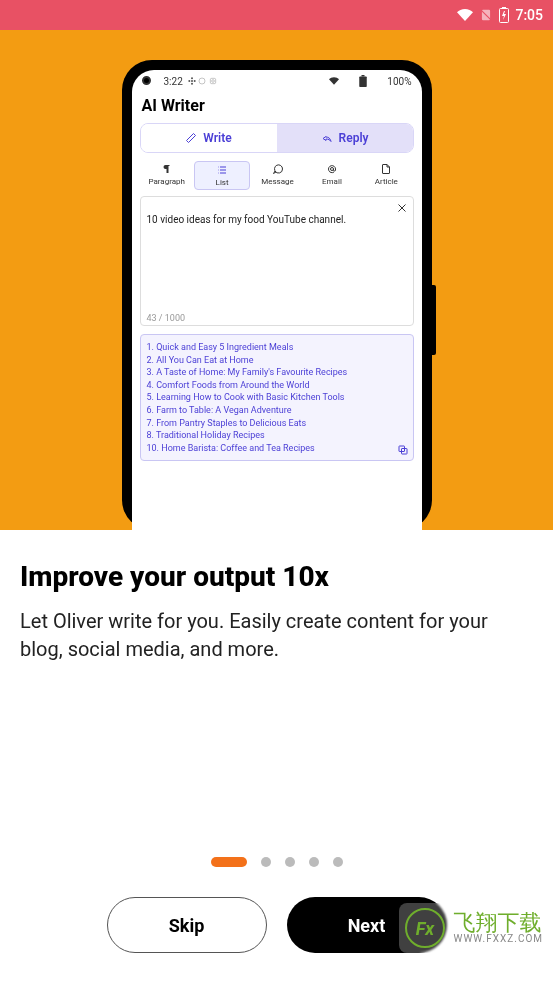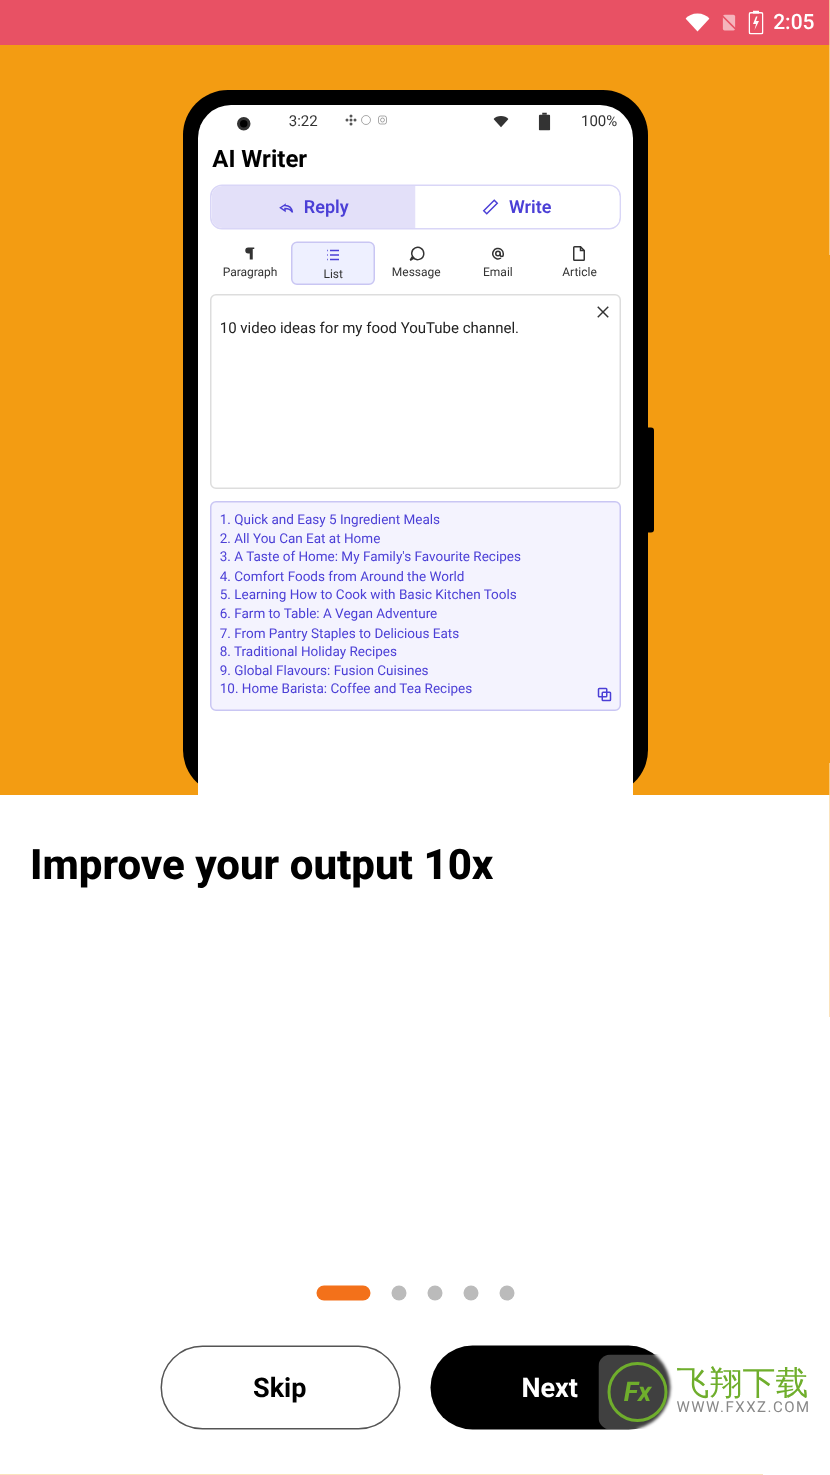--- a/index.html
+++ b/index.html
@@ -28,21 +28,21 @@
     background:#fff;
     width:100%; height:100%;
     border-radius:22px 22px 0 0;
     overflow:hidden;
     display:flex; flex-direction:column;
   }
 
   
   .p-status { height:22px; display:flex; align-items:center; padding:0 10px; font-size:10px; color:#333; }
   .p-status .cam { width:9px; height:9px; border-radius:50%; background:#000; margin-right:8px; border:2px solid #333; }
-  .p-status .left { display:flex; align-items:flex-end; gap:18px;margin-left:16px; }
+  .p-status .left { display:flex; align-items:flex-start; gap:5px; }
   .p-status .right { margin-left:auto; display:flex; align-items:center; gap:20px; }
 
   .p-body { padding: 0 8px; flex:1; display:flex; flex-direction:column; overflow:hidden; }
   .app-title { font-size:16px; font-weight:700; color:#000; margin:4px 0 8px 2px; }
 
   .seg { display:flex; border:1px solid #d9d6f7; border-radius:8px; overflow:hidden; height:30px; }
   .seg-btn { flex:1; display:flex; align-items:center; justify-content:center; gap:6px; font-size:12px; font-weight:600; }
   .seg-btn.active { background:#fff; color:#4b3fd6; }
   .seg-btn.inactive { background:#e3e0f9; color:#4b3fd6; }
   .seg svg { width:12px; height:12px; }
@@ -69,21 +69,21 @@
   .dots { display:flex; justify-content:center; gap:14px; margin-top:auto; margin-bottom:30px; }
   .dot { width:10px; height:10px; border-radius:50%; background:#bbb; }
   .dot.active { width:36px; border-radius:5px; background:#f3711a; }
 
   .btn-row { display:flex; justify-content:center; gap:20px; margin-bottom:30px; }
   .btn { width:160px; height:56px; border-radius:30px; display:flex; align-items:center; justify-content:center; font-size:18px; font-weight:700; }
   .btn-skip { background:#fff; border:1px solid #555; color:#000; }
   .btn-next { background:#000; color:#fff; border:none; }
 
   
-  .wm { position:absolute; right:4px; bottom:30px; width:150px; height:50px; display:flex; align-items:center; gap:6px; background:rgba(255,255,255,0.25); border-radius:8px; padding:4px 6px; backdrop-filter:blur(1px); }
+  .wm { position:absolute; right:4px; bottom:30px; width:150px; height:50px; display:flex; align-items:center; gap:6px; background:rgba(255,255,255,0.25); border-radius:8px; padding:4px 6px; backdrop-filter:blur(1px);justify-content:space-between; }
   .wm-circle { width:40px; height:40px; border:2px solid #6fae2c; border-radius:50%; display:flex; align-items:center; justify-content:center; color:#6fae2c; font-size:18px; font-style:italic; font-weight:700; }
   .wm-text { display:flex; flex-direction:column; line-height:1; }
   .wm-big { font-size:22px; font-weight:400; color:#6fae2c; }
   .wm-small { font-size:10px; color:#888; letter-spacing:1px; }
 </style>
 </head>
 <body>
 
 <div class="screen">
 
@@ -99,21 +99,21 @@
           <line x1="4" y1="4" x2="20" y2="20" stroke="#e85164" stroke-width="2"></line>
         </svg>
     </span>
     <span class="icon">
       <svg width="10" height="16" viewBox="0 0 10 16" fill="none">
           <rect x="0.5" y="1.5" width="9" height="14" rx="1" stroke="#fff"></rect>
           <rect x="3" y="0" width="4" height="2" fill="#fff"></rect>
           <path d="M5 4l-2 5h2l-1 4 3-6H5l1-3z" fill="#fff"></path>
         </svg>
     </span>
-    <span>2:05</span>
+    <span>7:05</span>
   </div>
 
   <div class="hero">
     <div class="phone">
       <div class="phone-right-btn"></div>
       <div class="phone-inner">
 
         <div class="p-status">
           <div class="left">
             <div class="cam"></div>
@@ -144,31 +144,31 @@
                 <rect x="3" y="0" width="4" height="2"></rect>
               </svg>
             <span>100%</span>
           </div>
         </div>
 
         <div class="p-body">
           <div class="app-title">AI Writer</div>
 
           <div class="seg">
+            <div class="seg-btn active">
+              <svg viewBox="0 0 24 24" fill="none" stroke="#4b3fd6" stroke-width="2">
+                  <path d="M3 17l4 4L21 7l-4-4L3 17z"></path>
+                </svg>
+              <span>Write</span>
+            </div>
             <div class="seg-btn inactive">
               <svg viewBox="0 0 24 24" fill="none" stroke="#4b3fd6" stroke-width="2">
                   <path d="M10 9l-6 4 6 4v-3c5 0 8 2 10 5-1-6-5-9-10-9V9z"></path>
                 </svg>
               <span>Reply</span>
-            </div>
-            <div class="seg-btn active">
-              <svg viewBox="0 0 24 24" fill="none" stroke="#4b3fd6" stroke-width="2">
-                  <path d="M3 17l4 4L21 7l-4-4L3 17z"></path>
-                </svg>
-              <span>Write</span>
             </div>
           </div>
 
           <div class="tabs">
             <div class="tab">
               <svg viewBox="0 0 24 24" fill="#333">
                   <path d="M13 4v16h-2V12H9a4 4 0 110-8h8v2h-2v14h-2V4z"></path>
                 </svg>
               <span>Paragraph</span>
             </div>
@@ -206,48 +206,49 @@
           </div>
 
           <div class="input-card">
             <div class="input-text">10 video ideas for my food YouTube channel.</div>
             <div class="close-x">
               <svg width="12" height="12" viewBox="0 0 24 24" stroke="#333" stroke-width="2">
                   <line x1="5" y1="5" x2="19" y2="19"></line>
                   <line x1="19" y1="5" x2="5" y2="19"></line>
                 </svg>
             </div>
+            <div class="counter">43 / 1000</div>
           </div>
 
           <div class="output-card">
             <ol id="output-list">
                 <li>1. Quick and Easy 5 Ingredient Meals</li>
                 <li>2. All You Can Eat at Home</li>
                 <li>3. A Taste of Home: My Family's Favourite Recipes</li>
                 <li>4. Comfort Foods from Around the World</li>
                 <li>5. Learning How to Cook with Basic Kitchen Tools</li>
                 <li>6. Farm to Table: A Vegan Adventure</li>
                 <li>7. From Pantry Staples to Delicious Eats</li>
                 <li>8. Traditional Holiday Recipes</li>
-                <li>9. Global Flavours: Fusion Cuisines</li>
                 <li>10. Home Barista: Coffee and Tea Recipes</li>
               </ol>
             <svg class="copy-ic" viewBox="0 0 24 24" fill="none" stroke="#4b3fd6" stroke-width="2">
                 <rect x="9" y="9" width="11" height="11" rx="1"></rect>
                 <rect x="4" y="4" width="11" height="11" rx="1"></rect>
               </svg>
           </div>
 
         </div>
       </div>
     </div>
   </div>
 
   <div class="panel">
     <div class="headline">Improve your output 10x</div>
+    <div class="sub">Let Oliver write for you. Easily create content for your blog, social media, and more.</div>
 
     <div class="dots" id="dots">
         <div class="dot active"></div>
         <div class="dot"></div>
         <div class="dot"></div>
         <div class="dot"></div>
         <div class="dot"></div>
       </div>
 
     <div class="btn-row">

